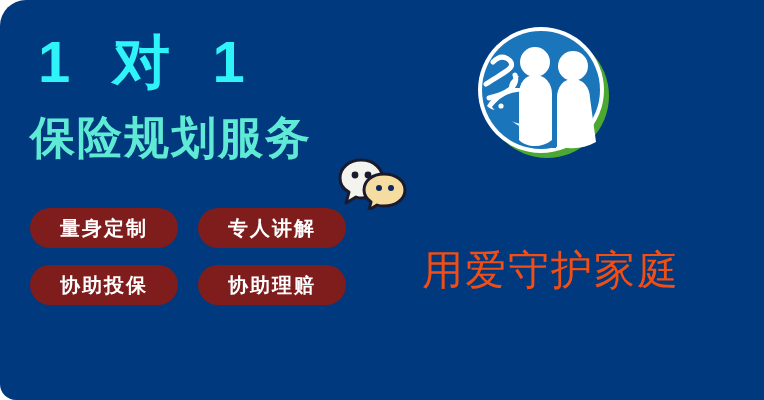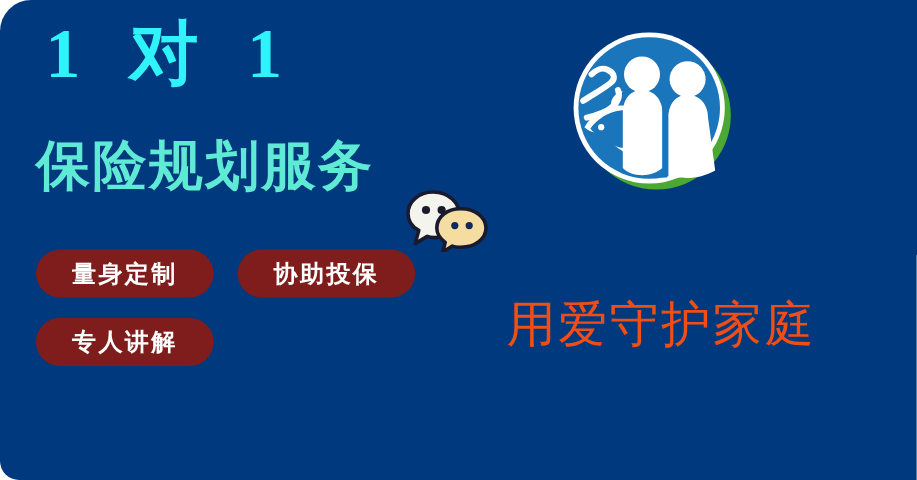--- a/index.html
+++ b/index.html
@@ -31,28 +31,27 @@
     position: absolute;
     left: 0;
     top: 0;
     width: 380px;
     height: 400px;
   }
 
   .headline-1 {
     position: absolute;
     left: 38px;
-    top: 16px;
+    top: 33px;
     font-size: 58px;
     line-height: 1;
     font-weight: bold;
     color: #2ef3f8;
     letter-spacing: 13px;
     white-space: nowrap;
-    font-family: Liberation Serif, serif;
   }
 
   .headline-2 {
     position: absolute;
     left: 30px;
     top: 115px;
     font-size: 45px;
     line-height: 1;
     font-weight: bold;
     color: #5eead4;
@@ -139,22 +138,23 @@
 <div class="poster">
 
   <div class="left-block">
 
     <div class="headline-1">1 对 1</div>
 
     <div class="headline-2">保险规划服务</div>
 
     <div class="badge-grid">
       <div class="badge">量身定制</div>
+      <div class="badge">专人讲解</div>
       <div class="badge">协助投保</div>
-      <div class="badge">专人讲解</div>
+      <div class="badge">协助理赔</div>
     </div>
 
   </div>
 
   <div class="logo-mark">
     <svg viewBox="0 0 140 140" xmlns="http://www.w3.org/2000/svg">
 
       <circle cx="74" cy="74" r="62" fill="#4ba832"></circle>
 
       <circle cx="68" cy="68" r="63" fill="#ffffff"></circle>

